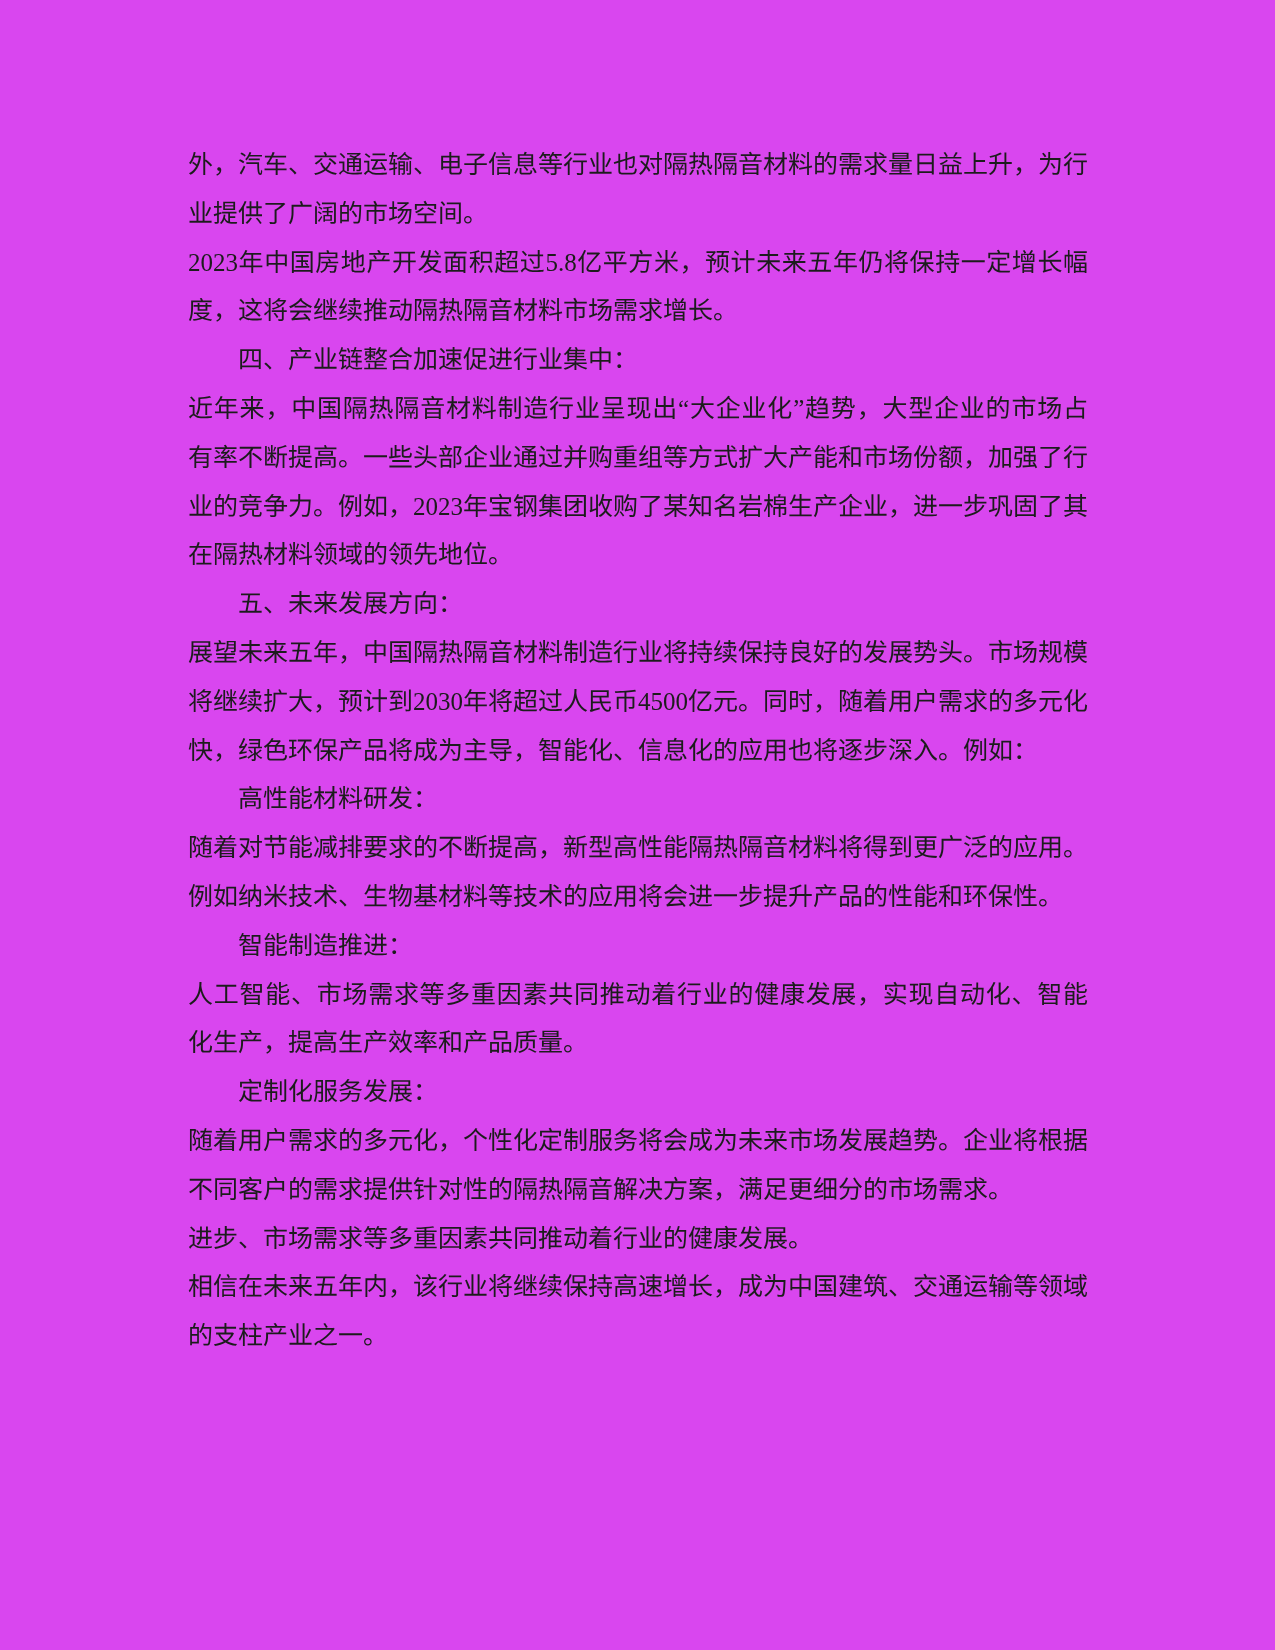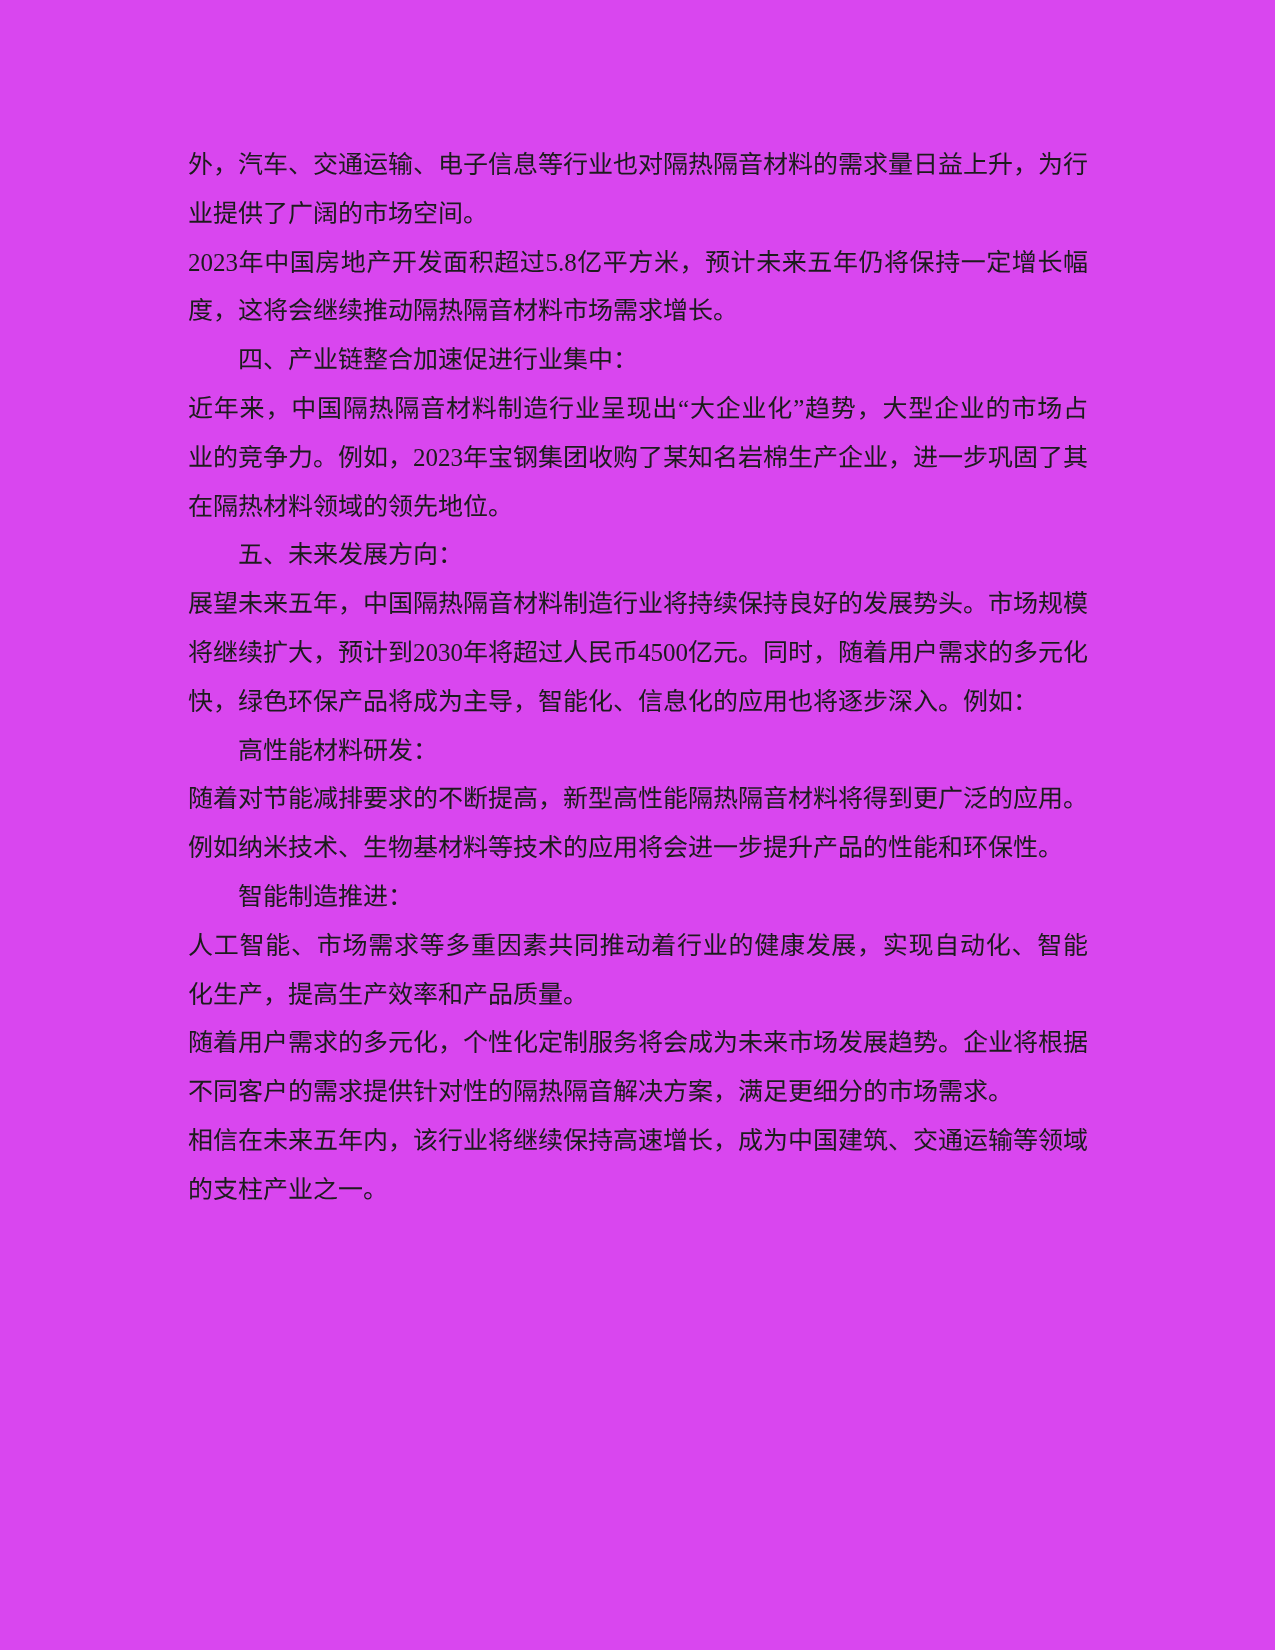--- a/index.html
+++ b/index.html
@@ -43,30 +43,33 @@
 <body>
 
 <div class="page">
   <div class="doc-body">
     <div class="line full">外，汽车、交通运输、电子信息等行业也对隔热隔音材料的需求量日益上升，为行</div>
     <div class="line">业提供了广阔的市场空间。</div>
     <div class="line full">2023年中国房地产开发面积超过5.8亿平方米，预计未来五年仍将保持一定增长幅</div>
     <div class="line">度，这将会继续推动隔热隔音材料市场需求增长。</div>
     <div class="line indent">四、产业链整合加速促进行业集中：</div>
     <div class="line full">近年来，中国隔热隔音材料制造行业呈现出“大企业化”趋势，大型企业的市场占</div>
+    <div class="line full">有率不断提高。一些头部企业通过并购重组等方式扩大产能和市场份额，加强了行</div>
     <div class="line full">业的竞争力。例如，2023年宝钢集团收购了某知名岩棉生产企业，进一步巩固了其</div>
     <div class="line">在隔热材料领域的领先地位。</div>
     <div class="line indent">五、未来发展方向：</div>
     <div class="line full">展望未来五年，中国隔热隔音材料制造行业将持续保持良好的发展势头。市场规模</div>
     <div class="line full">将继续扩大，预计到2030年将超过人民币4500亿元。同时，随着用户需求的多元化</div>
     <div class="line">快，绿色环保产品将成为主导，智能化、信息化的应用也将逐步深入。例如：</div>
     <div class="line indent">高性能材料研发：</div>
     <div class="line full">随着对节能减排要求的不断提高，新型高性能隔热隔音材料将得到更广泛的应用。</div>
     <div class="line">例如纳米技术、生物基材料等技术的应用将会进一步提升产品的性能和环保性。</div>
     <div class="line indent">智能制造推进：</div>
     <div class="line full">人工智能、市场需求等多重因素共同推动着行业的健康发展，实现自动化、智能</div>
     <div class="line">化生产，提高生产效率和产品质量。</div>
+    <div class="line indent">定制化服务发展：</div>
     <div class="line full">随着用户需求的多元化，个性化定制服务将会成为未来市场发展趋势。企业将根据</div>
     <div class="line">不同客户的需求提供针对性的隔热隔音解决方案，满足更细分的市场需求。</div>
+    <div class="line">进步、市场需求等多重因素共同推动着行业的健康发展。</div>
     <div class="line full">相信在未来五年内，该行业将继续保持高速增长，成为中国建筑、交通运输等领域</div>
     <div class="line">的支柱产业之一。</div>
   </div>
 </div>
 
 </body></html>

